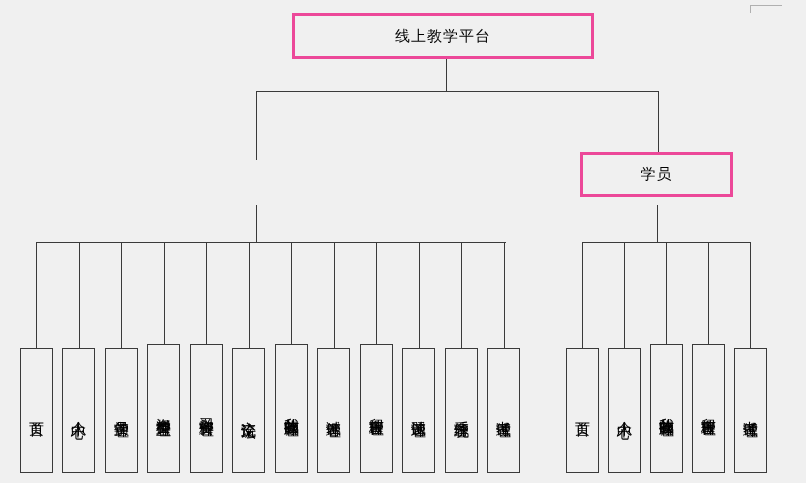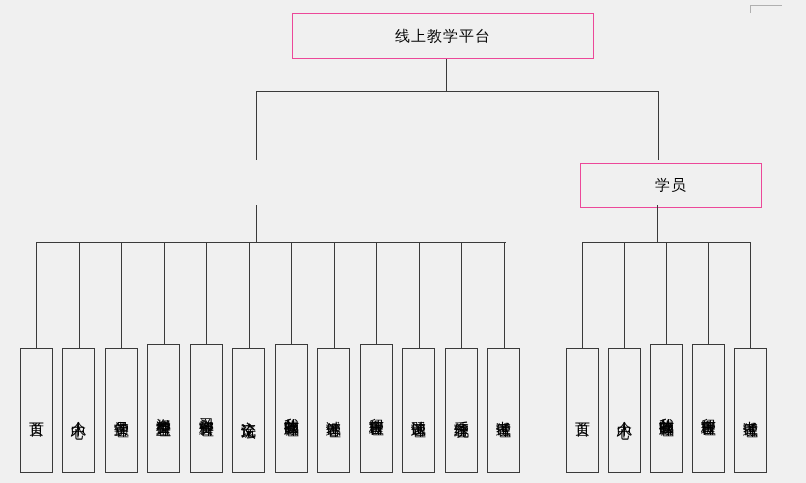--- a/index.html
+++ b/index.html
@@ -15,21 +15,21 @@
   }
   #diagram {
     position: relative;
     width: 806px;
     height: 483px;
   }
   
   .node {
     position: absolute;
     background: #f0f0f0;
-    border: 1px solid #ec4899;
+    border: 3px solid #ec4899;
     box-sizing: border-box;
     display: flex;
     align-items: center;
     justify-content: center;
     color: #000;
   }
   .node-root,
   .node-l2 {
     font-size: 15px;
     letter-spacing: 1px;
@@ -82,21 +82,21 @@
   </div>
 
   <div class="vline" style="left:446px; top:59px; height:32px;"></div>
 
   <div class="hline" style="left:256px; top:91px; width:403px;"></div>
 
   <div class="vline" style="left:256px; top:91px; height:69px;"></div>
   <div class="vline" style="left:658px; top:91px; height:69px;"></div>
 
 
-  <div class="node node-l2" style="left:580px; top:163px; width:182px; height:45px;">
+  <div class="node node-l2" style="left:580px; top:152px; width:153px; height:45px;">
     <span>学员</span>
   </div>
 
   <div class="vline" style="left:256px; top:205px; height:37px;"></div>
   <div class="hline" style="left:36px; top:242px; width:470px;"></div>
 
   <div class="vline" style="left:657px; top:205px; height:37px;"></div>
   <div class="hline" style="left:582px; top:242px; width:169px;"></div>
 
   <div class="vline" style="left:36px;  top:242px; height:106px;"></div>

